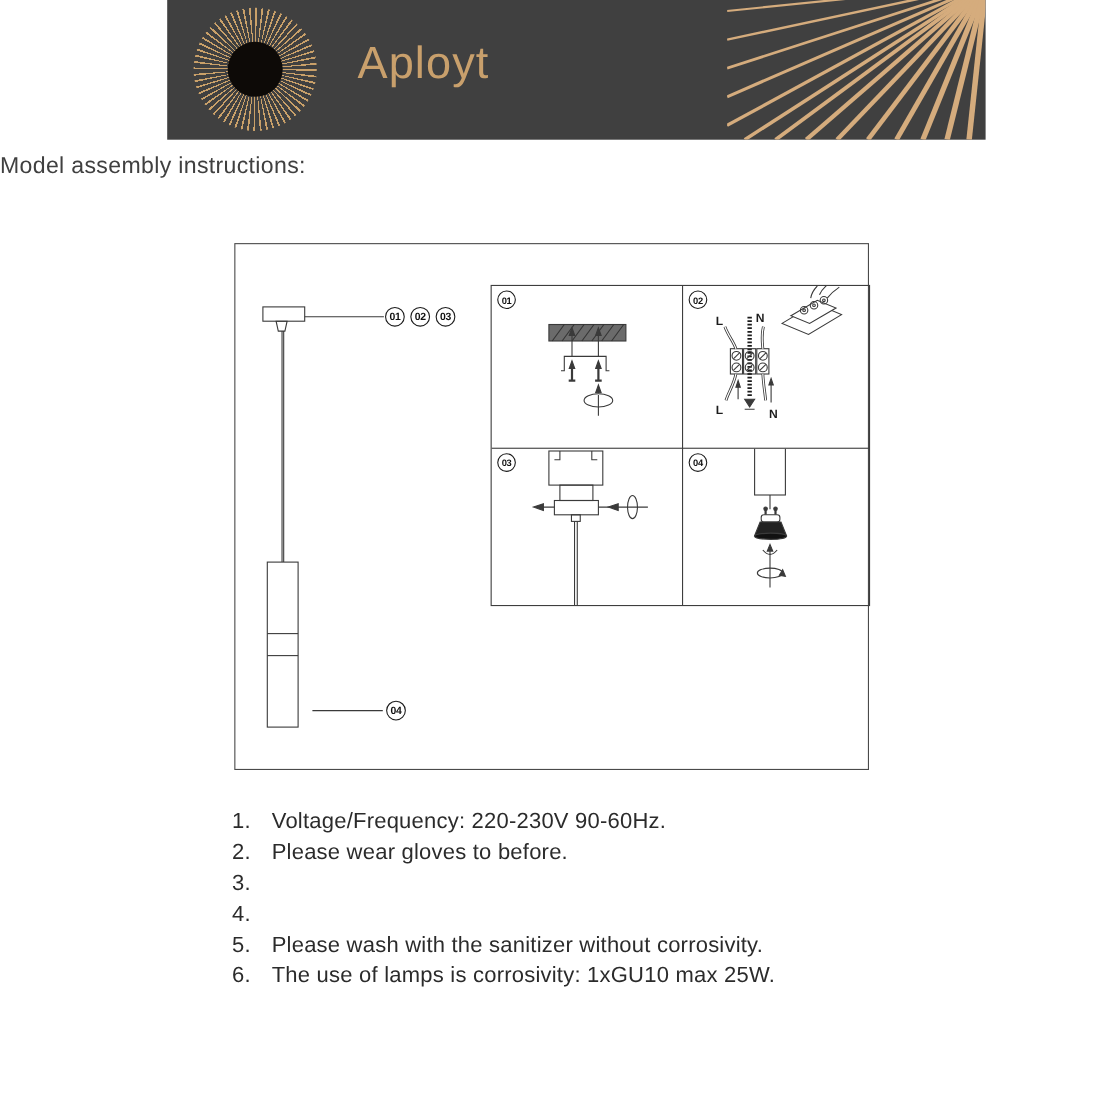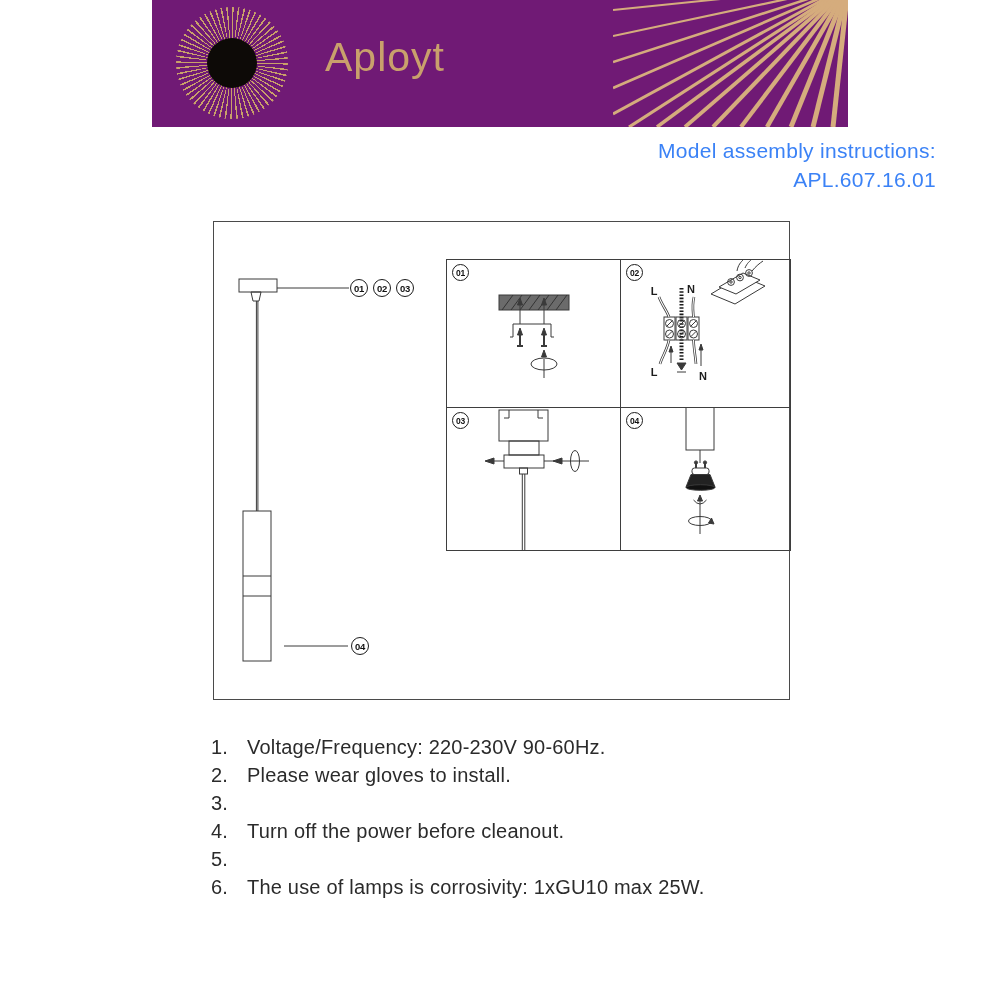--- a/index.html
+++ b/index.html
@@ -3,39 +3,39 @@
 <meta charset="utf-8">
 <style>
   html,body{margin:0;padding:0;}
   body{
     width:1000px;height:1000px;position:relative;background:#ffffff;
     font-family:"Liberation Sans",sans-serif;color:#2b2b2b;overflow:hidden;
   }
   
   .banner{
     position:absolute;left:152px;top:0;width:696px;height:127px;
-    background:#701a75;overflow:hidden;
+    background:#404040;overflow:hidden;padding-left:48px;
   }
   .sunburst{
     position:absolute;left:24px;top:7px;width:112px;height:112px;border-radius:50%;
     background:repeating-conic-gradient(#c9a069 0deg 1.7deg, rgba(0,0,0,0) 1.7deg 6deg);
   }
   .sunburst-core{
     position:absolute;left:50%;top:50%;width:50px;height:50px;
     transform:translate(-50%,-50%);background:#0d0a07;border-radius:50%;
   }
   .brand-text{
     position:absolute;left:173px;top:34px;
     font-size:41px;font-weight:400;letter-spacing:1px;color:#c9a06c;
   }
   .ray-fan{position:absolute;right:0;top:0;}
   
   .title-block{
-    position:absolute;left:0;top:136px;width:936px;text-align:right;
-    font-size:21px;line-height:29px;color:#3b82f6;letter-spacing:.3px;
+    position:absolute;left:0;top:136px;width:936px;text-align:left;
+    font-size:21px;line-height:29px;color:#404040;letter-spacing:.3px;
   }
   
   .outer-box{
     position:absolute;left:213px;top:221px;width:575px;height:477px;
     border:1px solid #4a4a4a;background:#fff;
   }
   .pendant-svg{position:absolute;left:0;top:0;}
   .part-badge{
     position:absolute;width:18px;height:18px;border:1.5px solid #1c1c1c;border-radius:50%;
     background:#fff;display:flex;align-items:center;justify-content:center;
@@ -83,21 +83,20 @@
       <line x1="235" y1="-14" x2="154" y2="127" stroke-width="4.5"></line>
       <line x1="235" y1="-14" x2="178" y2="127" stroke-width="4.8"></line>
       <line x1="235" y1="-14" x2="200" y2="127" stroke-width="5"></line>
       <line x1="235" y1="-14" x2="220" y2="127" stroke-width="5"></line>
     </g>
   </svg>
 </div>
 
 <div class="title-block">
   <div>Model assembly instructions:</div>
-  <div>APL.607.16.01</div>
 </div>
 
 <div class="outer-box">
 
   <svg class="pendant-svg" width="575" height="477" viewBox="0 0 575 477">
     <g stroke="#3a3a3a" stroke-width="1" fill="none">
       <rect x="25" y="57" width="38" height="13"></rect>
       <polygon points="37,70 47,70 45,79 39,79"></polygon>
       <line x1="42.4" y1="79" x2="42.4" y2="289"></line>
       <line x1="43.9" y1="79" x2="43.9" y2="289"></line>
@@ -268,29 +267,29 @@
   </div>
 </div>
 
 <div class="instr-list">
   <div class="instr-row">
     <span class="instr-num">1.</span>
     <span class="instr-text">Voltage/Frequency: 220-230V 90-60Hz.</span>
   </div>
   <div class="instr-row">
     <span class="instr-num">2.</span>
-    <span class="instr-text">Please wear gloves to install.</span>
+    <span class="instr-text">Please wear gloves to before.</span>
   </div>
   <div class="instr-row">
     <span class="instr-num">3.</span>
   </div>
   <div class="instr-row">
     <span class="instr-num">4.</span>
-    <span class="instr-text">Turn off the power before cleanout.</span>
   </div>
   <div class="instr-row">
     <span class="instr-num">5.</span>
+    <span class="instr-text">Please wash with the sanitizer without corrosivity.</span>
   </div>
   <div class="instr-row">
     <span class="instr-num">6.</span>
     <span class="instr-text">The use of lamps is corrosivity: 1xGU10 max 25W.</span>
   </div>
 </div>
 
 </body></html>

